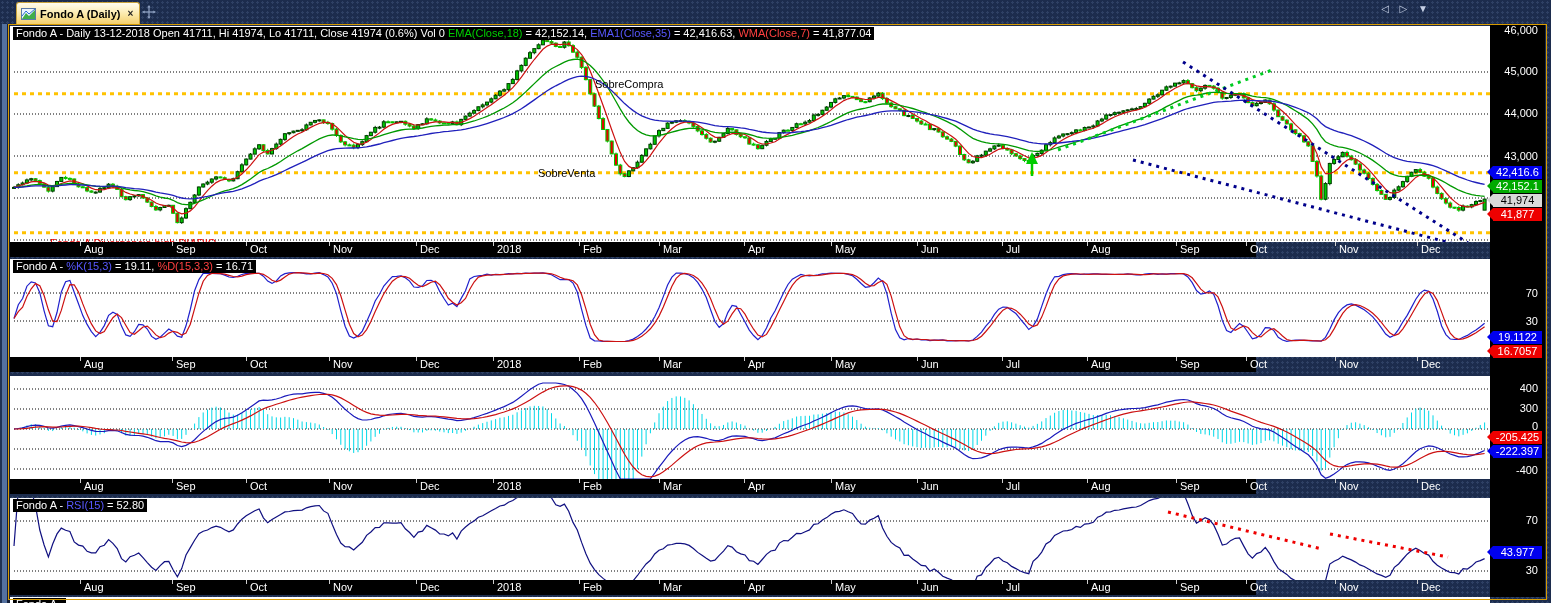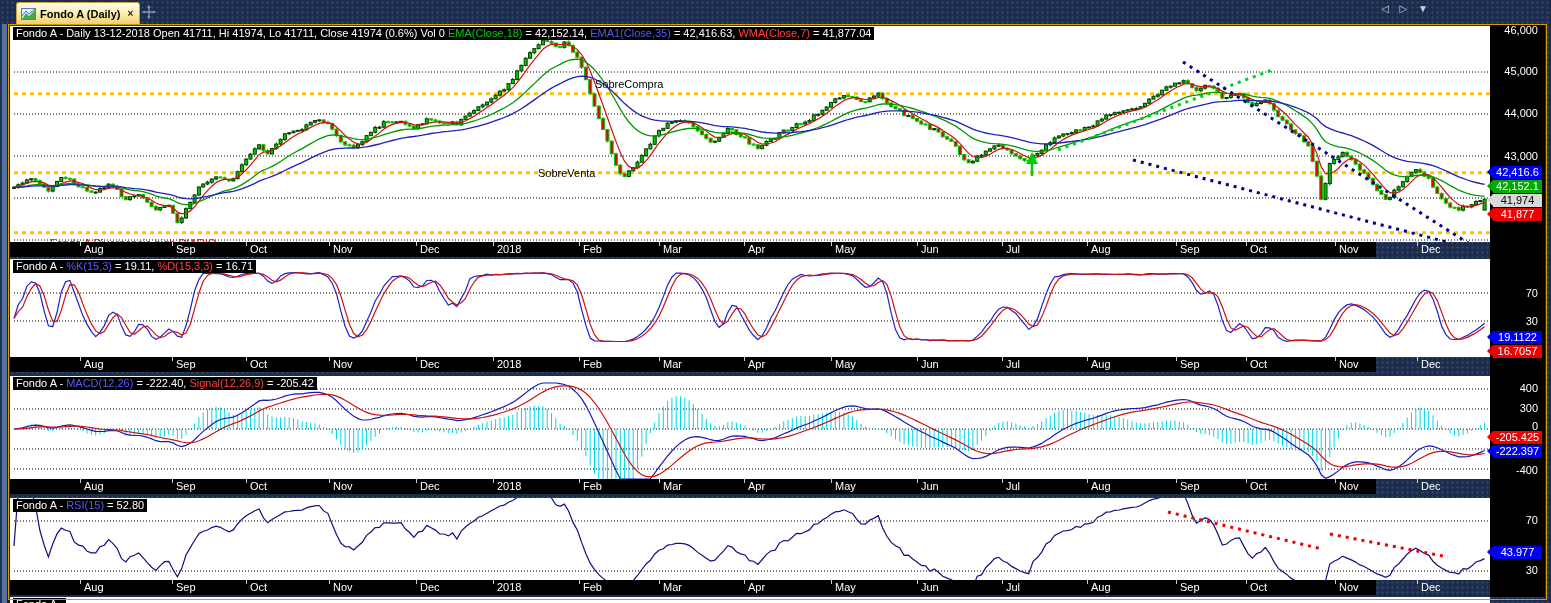--- a/index.html
+++ b/index.html
@@ -36,21 +36,21 @@
   #macd-plot {top:376px;height:103px}
   #rsi-plot  {top:498px;height:82px}
   #partial-plot{top:597px;height:6px}
   .panel svg{position:absolute;left:0;top:0}
   .phead{
     position:absolute;left:3px;top:1px;background:#000;color:#fff;
     font-size:11px;line-height:13px;padding:0 3px;white-space:nowrap;z-index:5;
   }
   #partial-plot .phead{top:1px}
   
-  .taxis{position:absolute;left:10px;width:1366px;height:15px;background:#000;color:#fff;font-size:11px}
+  .taxis{position:absolute;left:10px;width:1246px;height:15px;background:#000;color:#fff;font-size:11px}
   #tx1{top:242px} #tx2{top:357px} #tx3{top:479px} #tx4{top:580px}
   .taxis .m{position:absolute;top:1px;white-space:nowrap}
   .taxis .m.b{font-weight:normal}
   .taxis .tick{position:absolute;top:0;width:1px;height:4px;background:#cfcfcf}
   
   #axiscol{position:absolute;left:1490px;top:25px;width:55px;height:572px;background:#000;color:#fff}
   .axl{position:absolute;right:7px;font-size:11px;white-space:nowrap}
   .badge{
     position:absolute;left:3px;width:49px;height:13px;line-height:13px;
     font-size:11px;text-align:center;background:var(--bg);white-space:nowrap;
@@ -1236,21 +1236,20 @@
       <line x1="1448.7999999999909" x2="1448.7999999999909" y1="53" y2="60.37280612833107" stroke="#00d8e8" stroke-width="1"></line>
       <line x1="1453.0999999999908" x2="1453.0999999999908" y1="53" y2="58.85170928851172" stroke="#00d8e8" stroke-width="1"></line>
       <line x1="1457.3999999999908" x2="1457.3999999999908" y1="53" y2="57.33090242059664" stroke="#00d8e8" stroke-width="1"></line>
       <line x1="1461.6999999999907" x2="1461.6999999999907" y1="53" y2="54.90718468293125" stroke="#00d8e8" stroke-width="1"></line>
       <line x1="1465.9999999999907" x2="1465.9999999999907" y1="53" y2="51.739895676945565" stroke="#00d8e8" stroke-width="1"></line>
       <line x1="1470.2999999999906" x2="1470.2999999999906" y1="53" y2="48.97703798372039" stroke="#00d8e8" stroke-width="1"></line>
       <line x1="1474.5999999999906" x2="1474.5999999999906" y1="53" y2="46.45522316589232" stroke="#00d8e8" stroke-width="1"></line>
       <polyline points="4.0,53.0 8.3,52.5 12.6,51.8 16.9,50.6 21.2,49.5 25.5,49.1 29.8,49.4 34.1,50.3 38.4,51.8 42.7,52.1 47.0,51.4 51.3,50.1 55.6,49.3 59.9,48.8 64.2,49.6 68.5,50.6 72.8,51.6 77.1,53.0 81.4,54.3 85.7,55.4 90.0,55.5 94.3,55.4 98.6,54.6 102.9,54.4 107.2,54.8 111.5,56.5 115.8,58.3 120.1,59.1 124.4,59.5 128.7,59.5 133.0,60.1 137.3,61.3 141.6,62.9 145.9,64.7 150.2,65.6 154.5,65.7 158.8,65.6 163.1,66.9 167.4,69.5 171.7,70.6 176.0,69.4 180.3,67.1 184.6,63.7 188.9,59.4 193.2,55.4 197.5,51.9 201.8,48.6 206.1,45.6 210.4,43.5 214.7,42.3 219.0,41.8 223.3,41.1 227.6,39.3 231.9,36.8 236.2,33.9 240.5,30.9 244.8,27.9 249.1,24.9 253.4,24.1 257.7,24.4 262.0,23.9 266.3,23.0 270.6,21.8 274.9,20.1 279.2,19.0 283.5,18.2 287.8,17.8 292.1,17.8 296.4,17.2 300.7,16.7 305.0,16.4 309.3,16.4 313.6,17.4 317.9,18.7 322.2,21.3 326.5,24.8 330.8,29.1 335.1,33.3 339.4,36.9 343.7,40.3 348.0,42.6 352.3,44.0 356.6,44.0 360.9,43.5 365.2,42.2 369.5,41.4 373.8,39.8 378.1,38.7 382.4,38.0 386.7,37.7 391.0,37.4 395.3,38.0 399.6,39.0 403.9,40.4 408.2,40.8 412.5,41.2 416.8,40.7 421.1,40.6 425.4,40.9 429.7,41.7 434.0,42.4 438.3,43.2 442.6,43.6 446.9,44.6 451.2,44.4 455.5,43.7 459.8,42.8 464.1,41.6 468.4,40.2 472.7,38.8 477.0,37.4 481.3,35.8 485.6,34.1 489.9,32.2 494.2,30.6 498.5,28.5 502.8,26.4 507.1,23.4 511.4,20.3 515.7,16.9 520.0,13.6 524.3,10.7 528.6,8.2 532.9,7.0 537.2,7.0 541.5,7.0 545.8,7.0 550.1,7.7 554.4,8.5 558.7,10.3 563.0,13.5 567.3,17.3 571.6,22.7 575.9,29.6 580.2,38.0 584.5,47.0 588.8,56.5 593.1,66.0 597.4,75.5 601.7,85.1 606.0,94.4 610.3,102.9 614.6,103.0 618.9,103.0 623.2,103.0 627.5,103.0 631.8,103.0 636.1,103.0 640.4,102.8 644.7,97.2 649.0,91.2 653.3,85.6 657.6,79.9 661.9,75.0 666.2,70.6 670.5,66.9 674.8,64.0 679.1,61.9 683.4,60.8 687.7,60.7 692.0,61.3 696.3,62.3 700.6,63.7 704.9,64.6 709.2,64.3 713.5,63.3 717.8,61.4 722.1,60.1 726.4,59.9 730.7,60.1 735.0,60.4 739.3,61.7 743.6,62.7 747.9,64.2 752.2,64.6 756.5,64.0 760.8,62.9 765.1,61.9 769.4,59.8 773.7,57.7 778.0,56.1 782.3,54.2 786.6,52.0 790.9,50.3 795.2,48.7 799.5,47.2 803.8,45.0 808.1,43.2 812.4,41.2 816.7,39.1 821.0,36.8 825.3,34.5 829.6,32.7 833.9,31.1 838.2,30.2 842.5,29.9 846.8,30.4 851.1,31.5 855.4,32.6 859.7,32.9 864.0,33.1 868.3,32.9 872.6,34.0 876.9,35.9 881.2,38.3 885.5,40.8 889.8,43.1 894.1,46.1 898.4,48.4 902.7,50.9 907.0,53.4 911.3,55.8 915.6,57.8 919.9,60.3 924.2,62.0 928.5,63.8 932.8,66.1 937.1,68.1 941.4,70.0 945.7,72.1 950.0,75.2 954.3,78.4 958.6,81.1 962.9,82.7 967.2,82.5 971.5,81.9 975.8,80.4 980.1,78.4 984.4,76.0 988.7,73.8 993.0,72.4 997.3,71.4 1001.6,71.1 1005.9,71.0 1010.2,71.3 1014.5,71.7 1018.8,72.0 1023.1,70.9 1027.4,69.4 1031.7,67.4 1036.0,64.6 1040.3,61.9 1044.6,58.8 1048.9,56.0 1053.2,53.3 1057.5,51.2 1061.8,49.3 1066.1,47.4 1070.4,46.0 1074.7,44.5 1079.0,43.3 1083.3,42.3 1087.6,40.6 1091.9,39.1 1096.2,37.4 1100.5,36.0 1104.8,34.8 1109.1,34.0 1113.4,33.4 1117.7,32.9 1122.0,32.5 1126.3,32.4 1130.6,32.2 1134.9,31.7 1139.2,30.7 1143.5,29.6 1147.8,28.8 1152.1,27.5 1156.4,26.2 1160.7,25.3 1165.0,24.4 1169.3,23.9 1173.6,23.5 1177.9,24.0 1182.2,25.5 1186.5,27.6 1190.8,29.1 1195.1,29.9 1199.4,31.0 1203.7,32.5 1208.0,34.7 1212.3,37.7 1216.6,40.2 1220.9,41.8 1225.2,42.9 1229.5,43.9 1233.8,45.5 1238.1,47.8 1242.4,50.3 1246.7,51.7 1251.0,52.8 1255.3,53.1 1259.6,54.1 1263.9,56.0 1268.2,58.8 1272.5,61.5 1276.8,64.3 1281.1,67.4 1285.4,70.5 1289.7,73.1 1294.0,76.0 1298.3,78.8 1302.6,83.7 1306.9,89.9 1311.2,98.8 1315.5,102.3 1319.8,100.6 1324.1,98.0 1328.4,94.9 1332.7,91.2 1337.0,88.6 1341.3,86.8 1345.6,85.8 1349.9,85.8 1354.2,86.1 1358.5,86.9 1362.8,88.2 1367.1,90.1 1371.4,91.8 1375.7,93.7 1380.0,94.3 1384.3,93.0 1388.6,90.8 1392.9,87.7 1397.2,83.9 1401.5,79.7 1405.8,75.7 1410.1,72.8 1414.4,71.0 1418.7,69.8 1423.0,70.4 1427.3,71.8 1431.6,73.7 1435.9,75.8 1440.2,78.0 1444.5,79.4 1448.8,80.8 1453.1,80.8 1457.4,80.6 1461.7,79.7 1466.0,78.1 1470.3,76.4 1474.6,74.5 " fill="none" stroke="#1a1abb" stroke-width="1.2"></polyline>
       <polyline points="4.0,53.0 8.3,52.9 12.6,52.7 16.9,52.3 21.2,51.7 25.5,51.2 29.8,50.8 34.1,50.7 38.4,50.9 42.7,51.2 47.0,51.2 51.3,51.0 55.6,50.6 59.9,50.3 64.2,50.1 68.5,50.2 72.8,50.5 77.1,51.0 81.4,51.7 85.7,52.4 90.0,53.0 94.3,53.5 98.6,53.7 102.9,53.9 107.2,54.0 111.5,54.5 115.8,55.3 120.1,56.0 124.4,56.7 128.7,57.3 133.0,57.9 137.3,58.5 141.6,59.4 145.9,60.5 150.2,61.5 154.5,62.3 158.8,63.0 163.1,63.8 167.4,64.9 171.7,66.0 176.0,66.7 180.3,66.8 184.6,66.2 188.9,64.8 193.2,62.9 197.5,60.7 201.8,58.3 206.1,55.8 210.4,53.3 214.7,51.1 219.0,49.3 223.3,47.6 227.6,46.0 231.9,44.1 236.2,42.1 240.5,39.9 244.8,37.5 249.1,35.0 253.4,32.8 257.7,31.1 262.0,29.7 266.3,28.3 270.6,27.0 274.9,25.6 279.2,24.3 283.5,23.1 287.8,22.0 292.1,21.2 296.4,20.4 300.7,19.6 305.0,19.0 309.3,18.5 313.6,18.3 317.9,18.4 322.2,18.9 326.5,20.1 330.8,21.9 335.1,24.2 339.4,26.7 343.7,29.4 348.0,32.1 352.3,34.5 356.6,36.4 360.9,37.8 365.2,38.7 369.5,39.2 373.8,39.3 378.1,39.2 382.4,39.0 386.7,38.7 391.0,38.4 395.3,38.4 399.6,38.5 403.9,38.9 408.2,39.3 412.5,39.6 416.8,39.9 421.1,40.0 425.4,40.2 429.7,40.5 434.0,40.9 438.3,41.3 442.6,41.8 446.9,42.3 451.2,42.7 455.5,42.9 459.8,42.9 464.1,42.7 468.4,42.2 472.7,41.5 477.0,40.7 481.3,39.7 485.6,38.6 489.9,37.3 494.2,36.0 498.5,34.5 502.8,32.9 507.1,31.0 511.4,28.8 515.7,26.4 520.0,23.9 524.3,21.2 528.6,18.6 532.9,16.1 537.2,13.8 541.5,12.0 545.8,10.8 550.1,10.2 554.4,9.9 558.7,9.9 563.0,10.6 567.3,12.0 571.6,14.1 575.9,17.2 580.2,21.4 584.5,26.5 588.8,32.5 593.1,39.2 597.4,46.5 601.7,54.2 606.0,62.3 610.3,70.4 614.6,78.2 618.9,85.2 623.2,91.0 627.5,95.5 631.8,98.7 636.1,100.4 640.4,100.9 644.7,100.1 649.0,98.4 653.3,95.8 657.6,92.6 661.9,89.1 666.2,85.4 670.5,81.7 674.8,78.2 679.1,74.9 683.4,72.1 687.7,69.8 692.0,68.1 696.3,66.9 700.6,66.3 704.9,66.0 709.2,65.6 713.5,65.2 717.8,64.4 722.1,63.6 726.4,62.8 730.7,62.3 735.0,61.9 739.3,61.9 743.6,62.0 747.9,62.5 752.2,62.9 756.5,63.1 760.8,63.1 765.1,62.8 769.4,62.2 773.7,61.3 778.0,60.3 782.3,59.1 786.6,57.7 790.9,56.2 795.2,54.7 799.5,53.2 803.8,51.5 808.1,49.9 812.4,48.1 816.7,46.3 821.0,44.4 825.3,42.4 829.6,40.5 833.9,38.6 838.2,36.9 842.5,35.5 846.8,34.5 851.1,33.9 855.4,33.6 859.7,33.5 864.0,33.4 868.3,33.3 872.6,33.4 876.9,33.9 881.2,34.8 885.5,36.0 889.8,37.4 894.1,39.1 898.4,41.0 902.7,43.0 907.0,45.1 911.3,47.2 915.6,49.3 919.9,51.5 924.2,53.6 928.5,55.7 932.8,57.7 937.1,59.8 941.4,61.9 945.7,63.9 950.0,66.2 954.3,68.6 958.6,71.1 962.9,73.4 967.2,75.2 971.5,76.6 975.8,77.3 980.1,77.6 984.4,77.3 988.7,76.6 993.0,75.7 997.3,74.8 1001.6,74.1 1005.9,73.5 1010.2,73.1 1014.5,72.8 1018.8,72.6 1023.1,72.3 1027.4,71.7 1031.7,70.8 1036.0,69.6 1040.3,68.1 1044.6,66.2 1048.9,64.2 1053.2,62.0 1057.5,59.8 1061.8,57.7 1066.1,55.7 1070.4,53.7 1074.7,51.9 1079.0,50.2 1083.3,48.6 1087.6,47.0 1091.9,45.4 1096.2,43.8 1100.5,42.3 1104.8,40.8 1109.1,39.4 1113.4,38.2 1117.7,37.1 1122.0,36.2 1126.3,35.5 1130.6,34.8 1134.9,34.2 1139.2,33.5 1143.5,32.7 1147.8,31.9 1152.1,31.0 1156.4,30.1 1160.7,29.1 1165.0,28.2 1169.3,27.3 1173.6,26.5 1177.9,26.0 1182.2,25.9 1186.5,26.3 1190.8,26.8 1195.1,27.5 1199.4,28.2 1203.7,29.0 1208.0,30.2 1212.3,31.7 1216.6,33.4 1220.9,35.1 1225.2,36.6 1229.5,38.1 1233.8,39.6 1238.1,41.2 1242.4,43.0 1246.7,44.8 1251.0,46.4 1255.3,47.7 1259.6,49.0 1263.9,50.4 1268.2,52.1 1272.5,54.0 1276.8,56.0 1281.1,58.3 1285.4,60.7 1289.7,63.2 1294.0,65.8 1298.3,68.4 1302.6,71.4 1306.9,75.1 1311.2,79.9 1315.5,84.3 1319.8,87.6 1324.1,89.7 1328.4,90.7 1332.7,90.8 1337.0,90.4 1341.3,89.7 1345.6,88.9 1349.9,88.3 1354.2,87.8 1358.5,87.6 1362.8,87.8 1367.1,88.2 1371.4,88.9 1375.7,89.9 1380.0,90.8 1384.3,91.2 1388.6,91.1 1392.9,90.4 1397.2,89.1 1401.5,87.3 1405.8,84.9 1410.1,82.5 1414.4,80.2 1418.7,78.1 1423.0,76.6 1427.3,75.6 1431.6,75.3 1435.9,75.4 1440.2,75.9 1444.5,76.6 1448.8,77.4 1453.1,78.1 1457.4,78.6 1461.7,78.8 1466.0,78.7 1470.3,78.2 1474.6,77.5 " fill="none" stroke="#cc1111" stroke-width="1.2"></polyline>
     </svg>
-  <div class="phead" id="macd-head"><span style="color: rgb(255, 255, 255);">Fondo A - </span><span style="color: rgb(88, 88, 255);">MACD(12,26)</span><span style="color: rgb(255, 255, 255);"> = -222.40, </span><span style="color: rgb(255, 64, 64);">Signal(12,26,9)</span><span style="color: rgb(255, 255, 255);"> = -205.42</span></div>
 </div>
 <div class="taxis" id="tx3">
     <span class="tick" style="left: 70px;"></span>
     <span class="m" style="left: 74px;">Aug</span>
     <span class="tick" style="left: 162px;"></span>
     <span class="m" style="left: 166px;">Sep</span>
     <span class="tick" style="left: 236px;"></span>
     <span class="m" style="left: 240px;">Oct</span>
     <span class="tick" style="left: 319px;"></span>
     <span class="m" style="left: 323px;">Nov</span>

